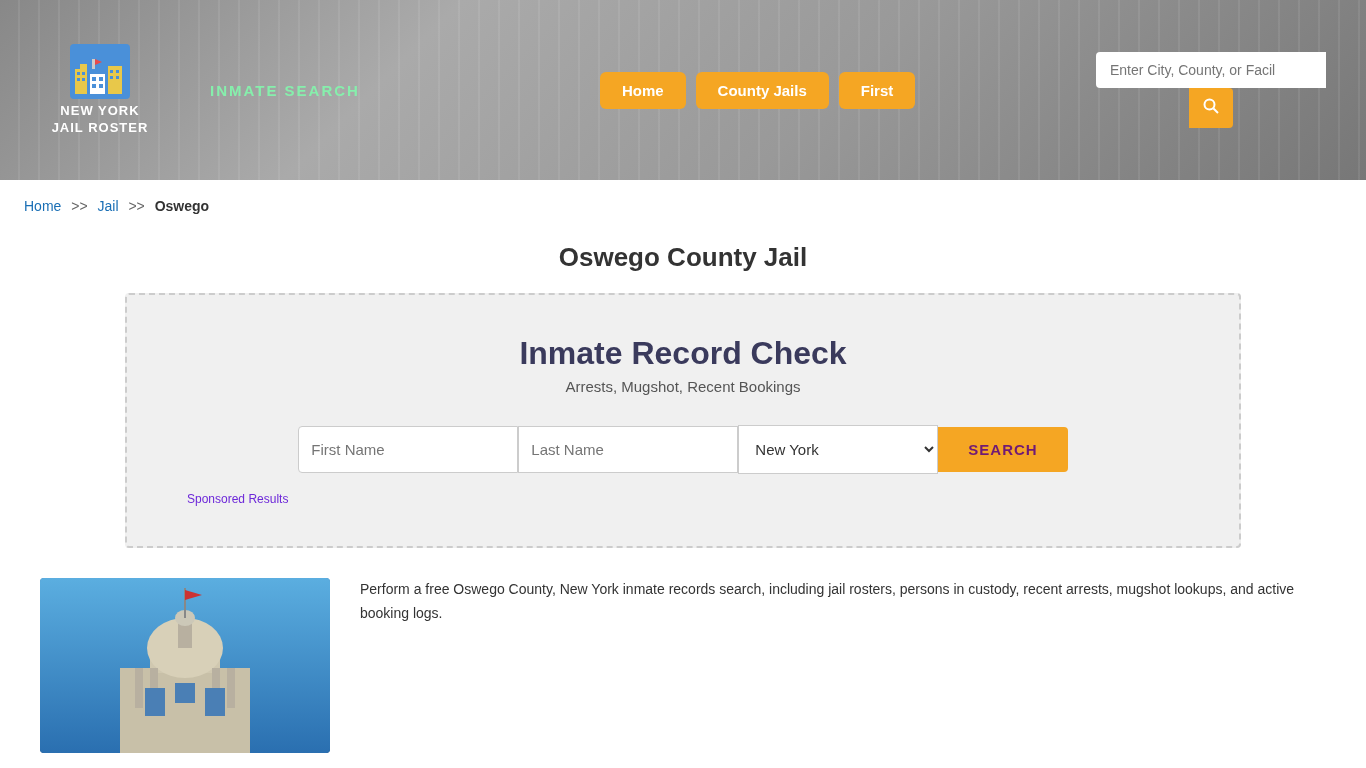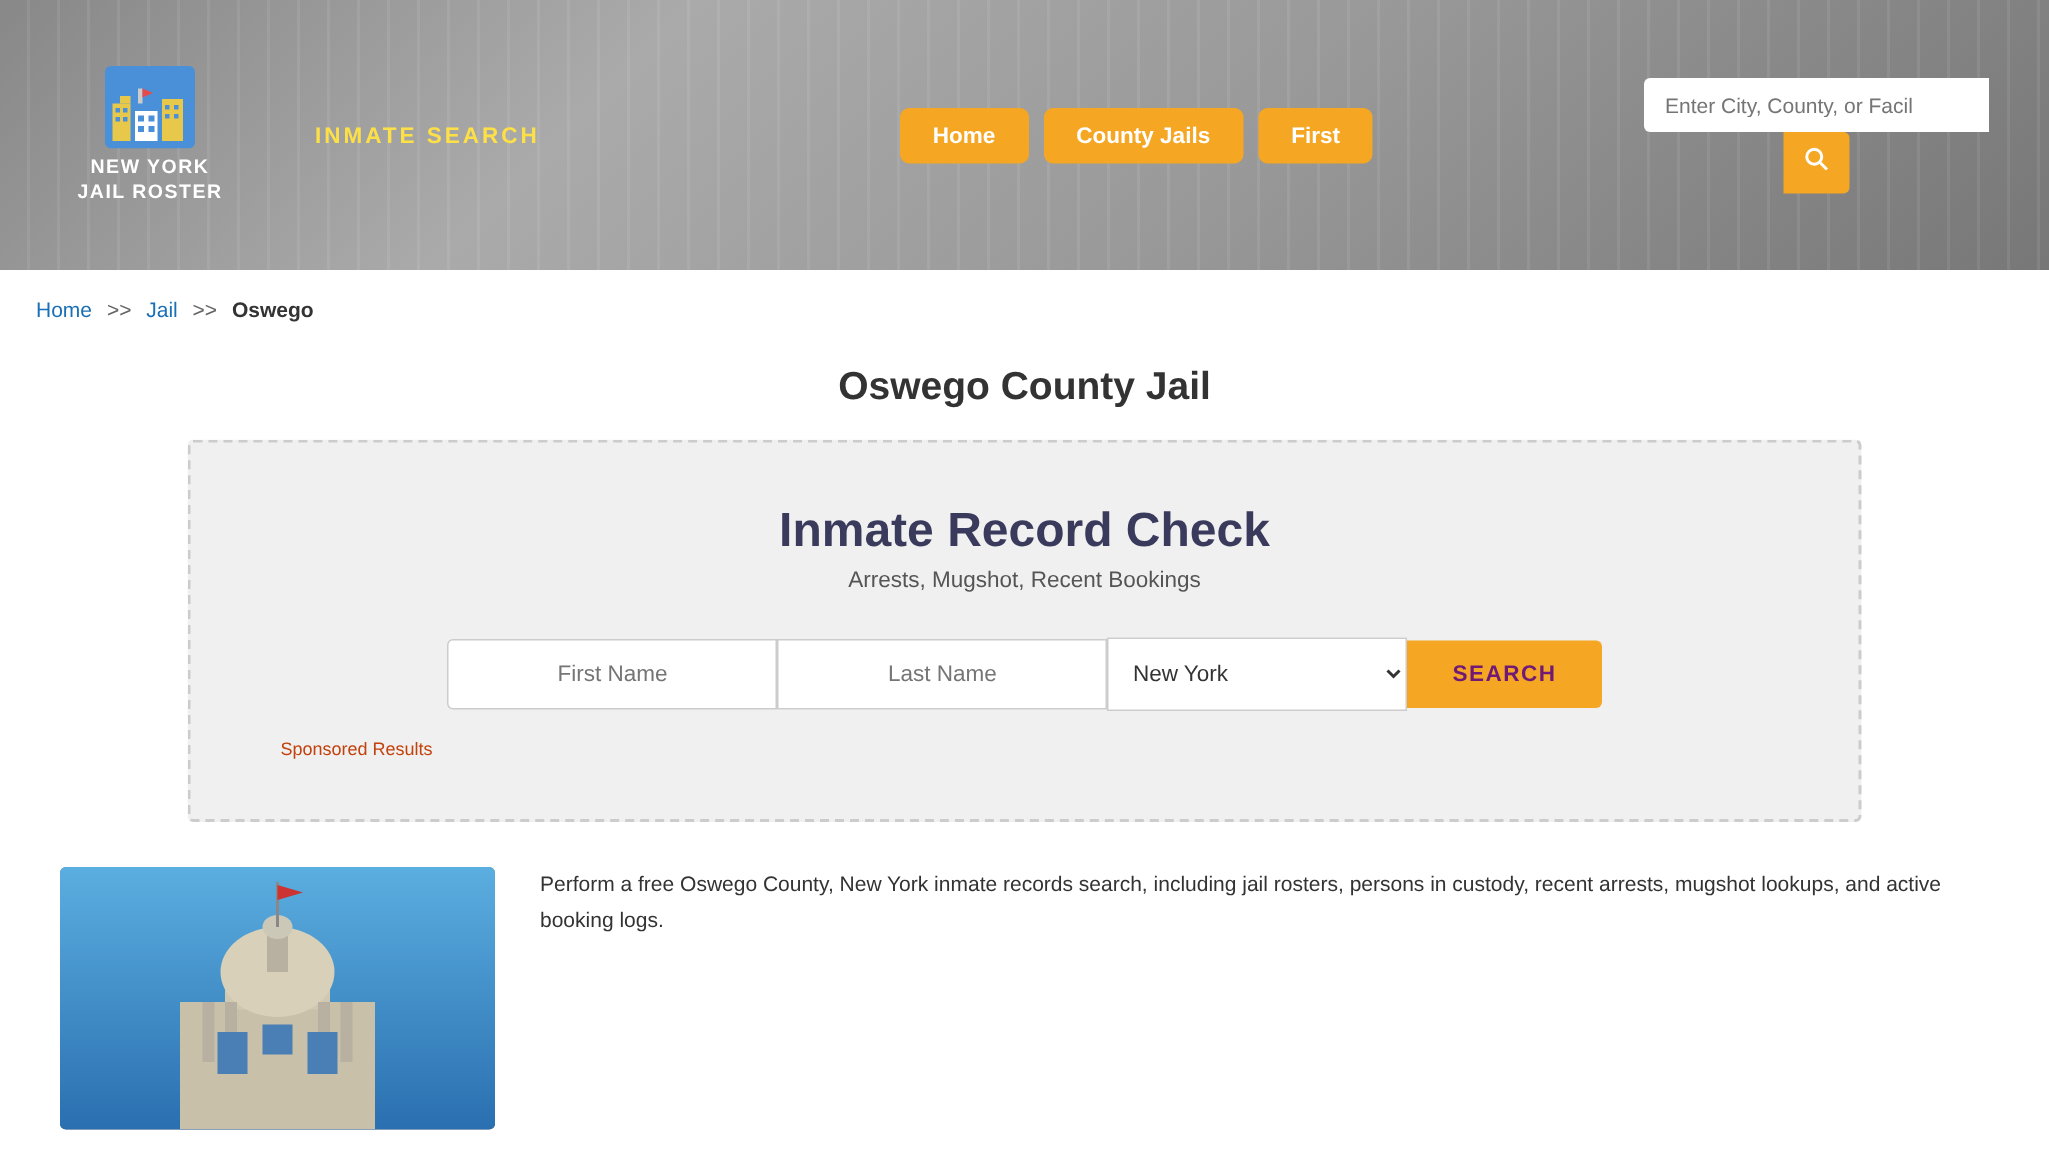--- a/index.html
+++ b/index.html
@@ -50,21 +50,21 @@
       color: #fff;
       font-size: 13px;
       font-weight: bold;
       text-align: center;
       line-height: 1.3;
       text-transform: uppercase;
       letter-spacing: 1px;
       margin-top: 4px;
     }
     .inmate-search-label {
-      color: #fde047;
+      color: #86efac;
       font-size: 15px;
       font-weight: bold;
       letter-spacing: 2px;
       text-transform: uppercase;
       margin-left: 10px;
     }
     .nav-area {
       display: flex;
       gap: 10px;
       margin-left: 200px;
@@ -153,26 +153,25 @@
       color: #555;
       margin-bottom: 30px;
     }
     .search-form {
       display: flex;
       gap: 0;
       justify-content: center;
       align-items: center;
     }
     .search-form input[type="text"] {
-      padding: 14px 34px;
+      padding: 14px 12px;
       font-size: 15px;
       border: 1px solid #ccc;
       outline: none;
       width: 220px;
-      text-align: center;
     }
     .search-form input[type="text"]:first-child {
       border-radius: 4px 0 0 4px;
     }
     .search-form select {
       padding: 14px 12px;
       font-size: 15px;
       border: 1px solid #ccc;
       outline: none;
       width: 200px;
@@ -186,21 +185,21 @@
       padding: 14px 30px;
       font-size: 15px;
       font-weight: bold;
       letter-spacing: 1px;
       cursor: pointer;
       border-radius: 0 4px 4px 0;
     }
     .sponsored-label {
       text-align: left;
       font-size: 12px;
-      color: #c2410c;
+      color: #6d28d9;
       margin-top: 18px;
     }
 
     
     .bottom-section {
       display: flex;
       gap: 30px;
       padding: 0 40px 30px;
     }
     .jail-image {

